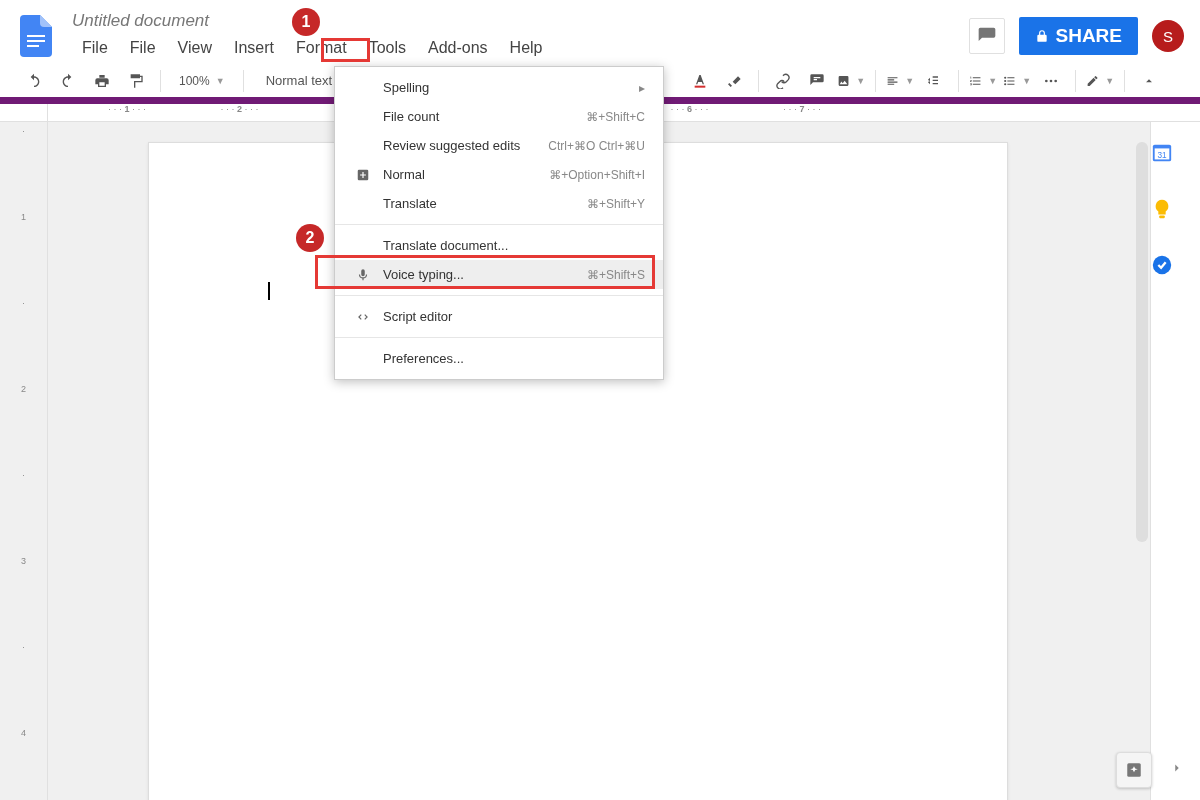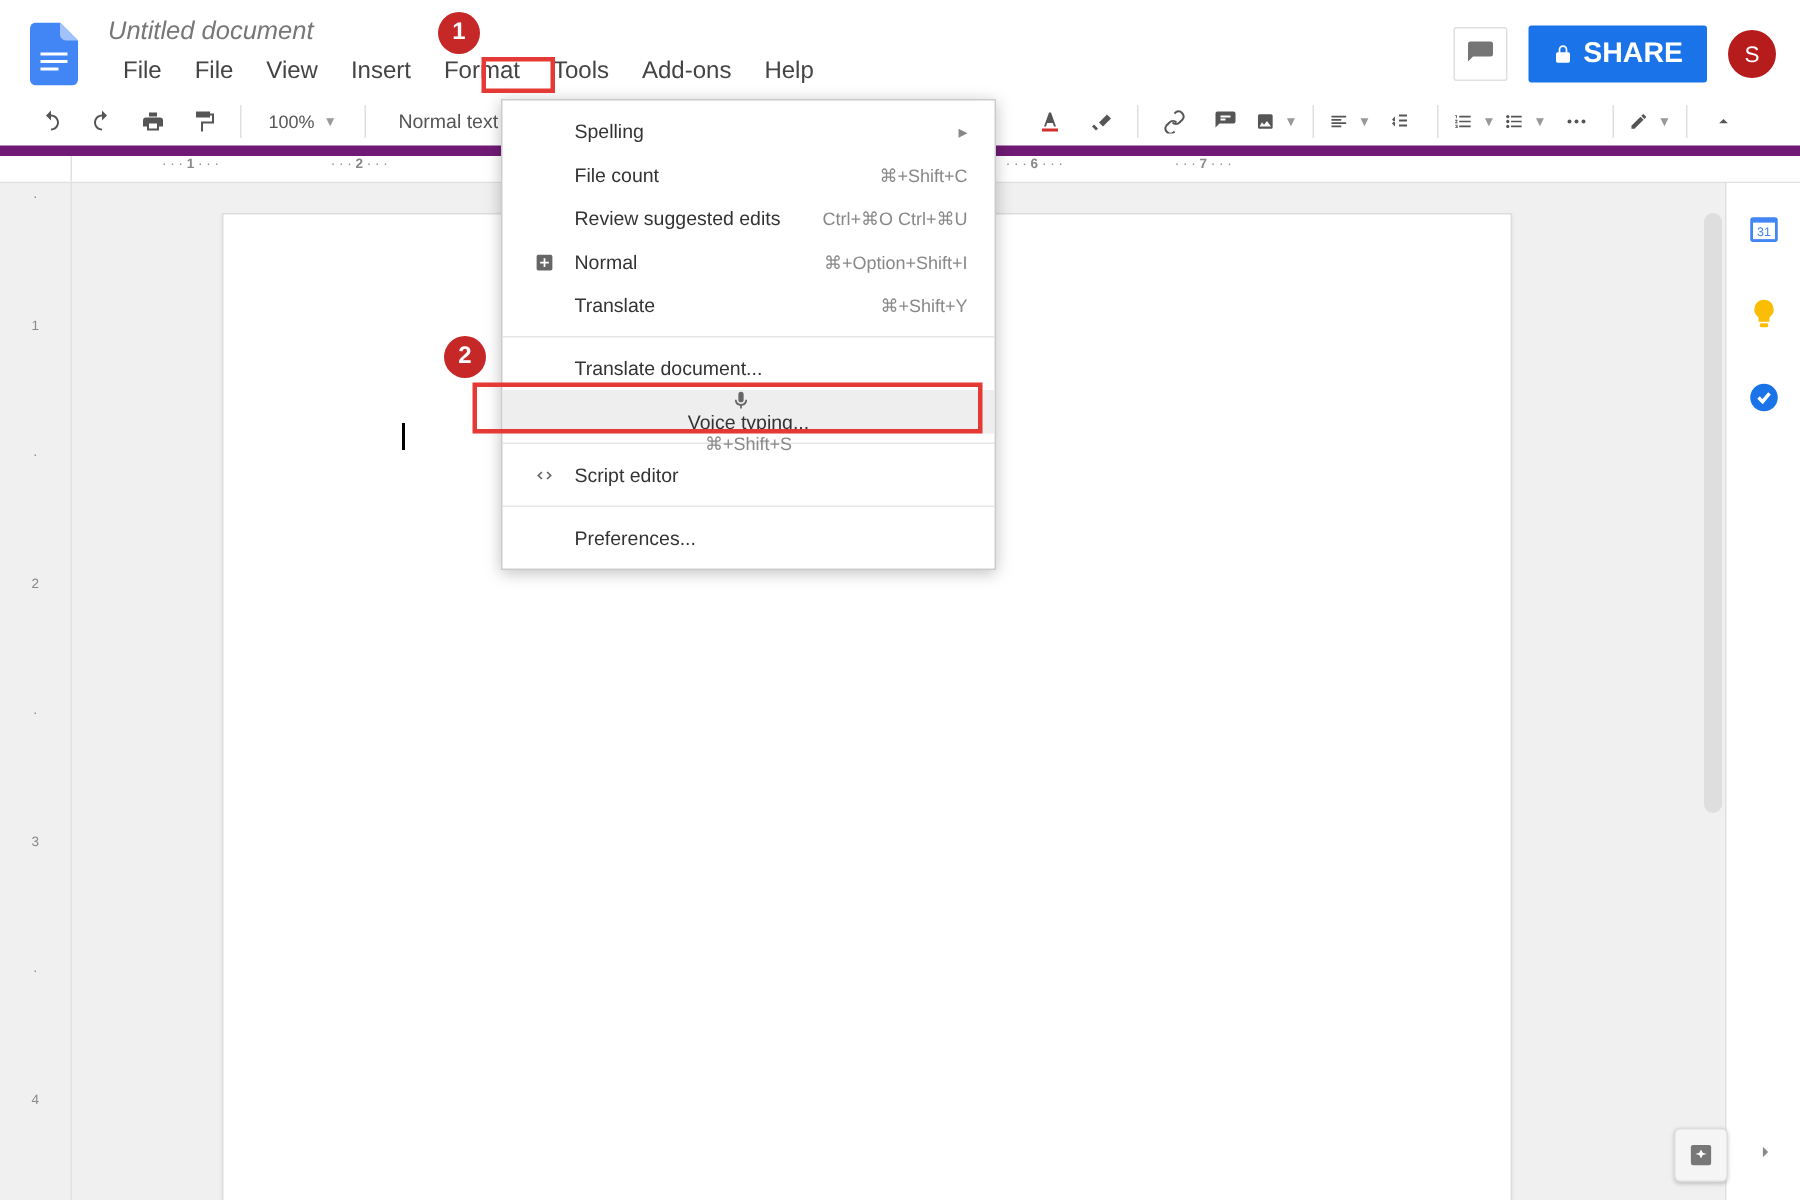--- a/index.html
+++ b/index.html
@@ -31,30 +31,30 @@
   .hruler span { display:inline-block; width:110px; }
 
   
   .body-area { display:flex; height: calc(800px - 64px - 40px - 18px); }
   .vruler { width:48px; background:#f0f0f0; border-right:1px solid #e0e0e0; font-size:9px; color:#888; display:flex; flex-direction:column; align-items:center; padding-top:4px; gap:76px;}
   .canvas-wrap { flex:1; background:#f0f0f0; position:relative; overflow:hidden; }
   .page { position:absolute; left:100px; top:20px; width:860px; height:1000px; background:#fff; border:1px solid #ddd; box-shadow:0 1px 3px rgba(0,0,0,0.08); }
   .cursor { position:absolute; left:220px; top:160px; width:1.5px; height:18px; background:#000; }
 
   
-  .side-panel { width:50px; border-left:1px solid #e0e0e0; display:flex; flex-direction:column; align-items:center; gap:34px; padding-top:20px; background:#fff; }
+  .side-panel { width:50px; border-left:1px solid #e0e0e0; display:flex; flex-direction:column; gap:34px; padding-top:20px; background:#fff; }
   .side-icon { width:22px; height:22px; }
 
   
   .vscroll { position:absolute; right:2px; top:20px; width:12px; height:400px; background:#ccc; border-radius:6px; opacity:.5;}
 
   
   .dropdown { position:absolute; left:318px; top:66px; width:330px; background:#fff; border:1px solid #ccc; box-shadow:0 2px 10px rgba(0,0,0,0.25); z-index:50; padding:6px 0;margin-left:16px; }
   .menu-row { display:flex; align-items:center; height:29px; padding:0 18px; font-size:13px; color:#333; cursor:pointer; }
-  .menu-row:hover, .menu-row.highlight { background:#eee;flex-direction:column; }
+  .menu-row:hover, .menu-row.highlight { background:#eee; }
   .menu-icon { width:20px; margin-right:10px; color:#666; display:flex; align-items:center; justify-content:center; }
   .menu-label { flex:1; }
   .menu-sc { color:#888; font-size:12px; }
   .menu-divider { height:1px; background:#e6e6e6; margin:6px 0; }
 
   
   .marker { position:absolute; width:28px; height:28px; border-radius:50%; background:#c62828; color:#fff; display:flex; align-items:center; justify-content:center; font-weight:bold; font-size:16px; z-index:80; }
   .red-box { position:absolute; border:3px solid #e53935; z-index:70; }
 
   .bottom-btns { position:absolute; right:12px; bottom:12px; display:flex; gap:18px; align-items:center; }

